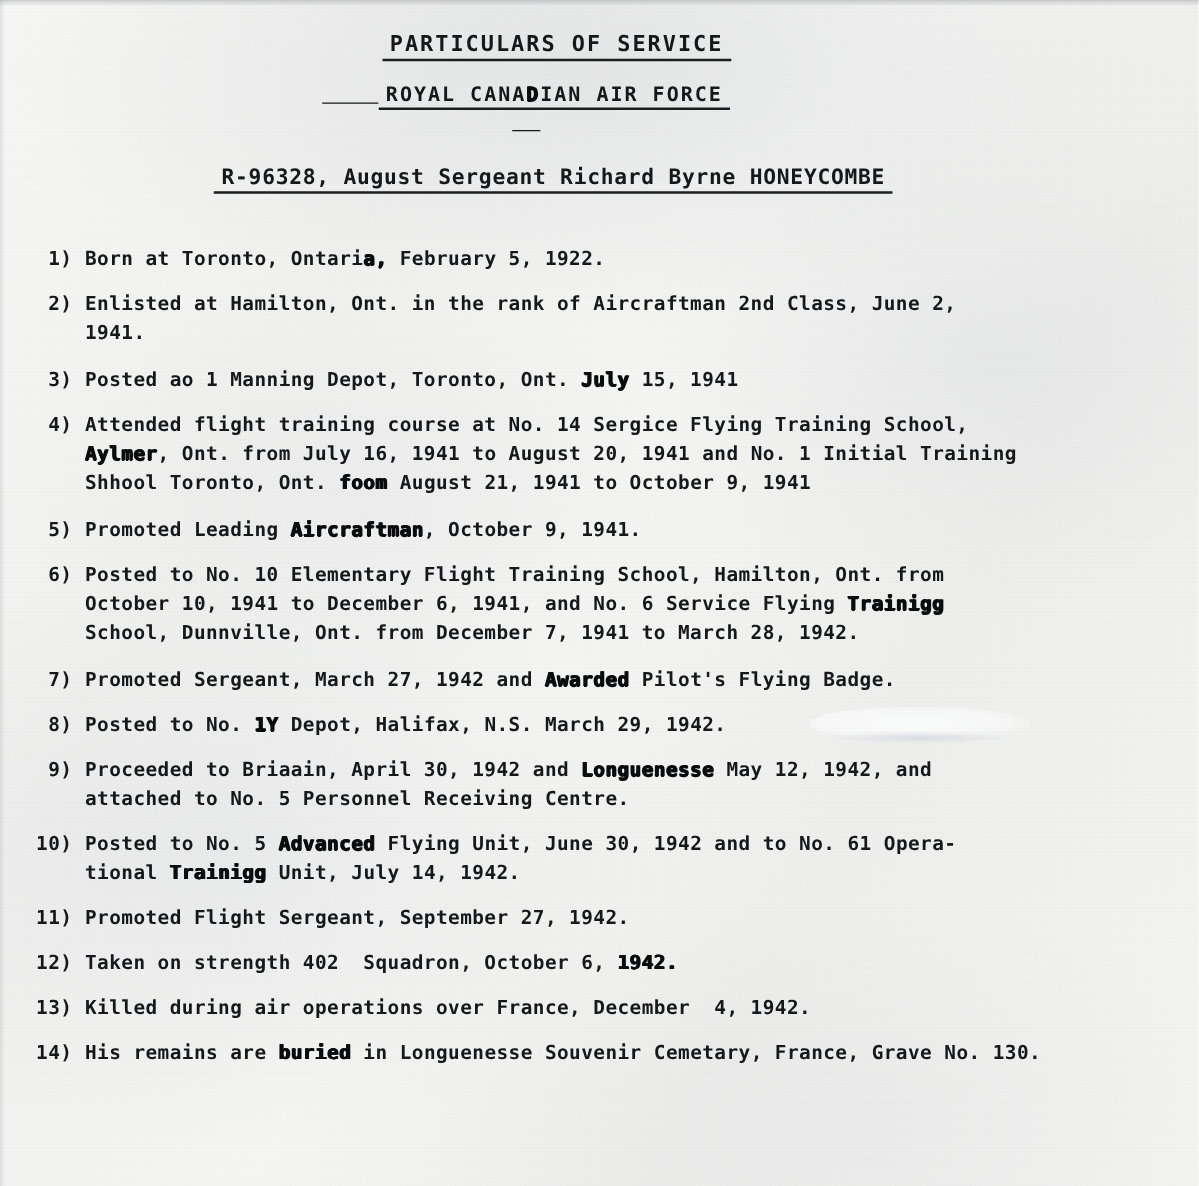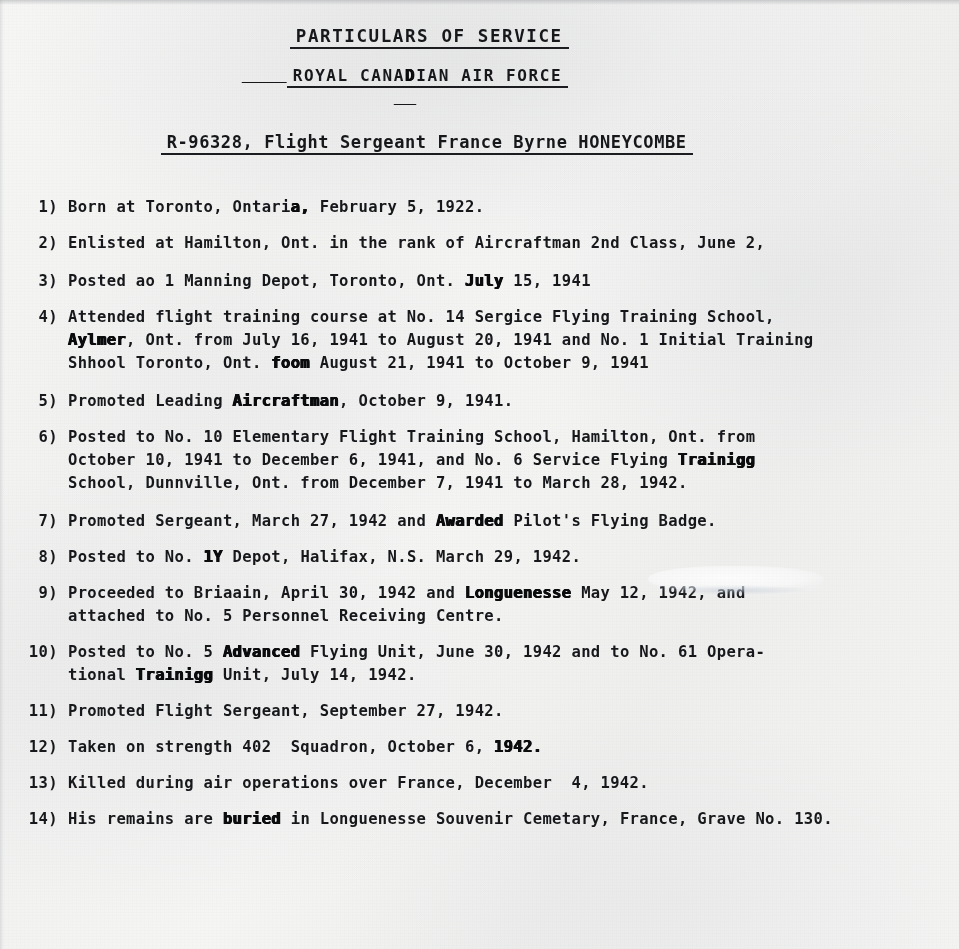--- a/index.html
+++ b/index.html
@@ -49,21 +49,21 @@
     position: absolute;
     top: 0; left: 0; bottom: 0;
     width: 4px;
     background: linear-gradient(90deg, rgba(160,162,166,0.25), rgba(160,162,166,0.00));
     pointer-events: none;
   }
 
   
   .heading {
     position: absolute;
-    left: 0;
+    left: 16px;
     width: 810px;
     text-align: center;
     font-weight: bold;
     letter-spacing: 1.6px;
     white-space: pre;
   }
   .heading .ul {
     display: inline-block;
     border-bottom: 2px solid #1a1c1f;
     padding: 0 6px 1px 6px;
@@ -153,31 +153,31 @@
 
   <div class="heading" id="title-main">
     <span class="ul">PARTICULARS OF SERVICE</span>
   </div>
 
   <div class="heading" id="title-service">
     <span class="ul">ROYAL CANA<span class="blot">D</span>IAN AIR FORCE</span>
   </div>
 
   <div class="heading" id="title-subject">
-    <span class="ul">R-96328, Flight Sergeant France Byrne HONEYCOMBE</span>
+    <span class="ul">R-96328, August Sergeant Richard Byrne HONEYCOMBE</span>
   </div>
 
   <div class="list" id="entry-list">
       <div class="item" style="margin-bottom: 13px;">
         <div class="num">1)</div>
         <div class="body"><span class="line">Born at Toronto, Ontari<span class="blot">a,</span> February 5, 1922.</span></div>
       </div>
       <div class="item" style="margin-bottom: 15px;">
         <div class="num">2)</div>
-        <div class="body"><span class="line">Enlisted at Hamilton, Ont. in the rank of Aircraftman 2nd Class, June 2,</span></div>
+        <div class="body"><span class="line">Enlisted at Hamilton, Ont. in the rank of Aircraftman 2nd Class, June 2,</span><span class="line">1941.</span></div>
       </div>
       <div class="item" style="margin-bottom: 13px;">
         <div class="num">3)</div>
         <div class="body"><span class="line">Posted ao 1 Manning Depot, Toronto, Ont. <span class="blot">July</span> 15, 1941</span></div>
       </div>
       <div class="item" style="margin-bottom: 15px;">
         <div class="num">4)</div>
         <div class="body"><span class="line">Attended flight training course at No. 14 Sergice Flying Training School,</span><span class="line"><span class="blot">Aylmer</span>, Ont. from July 16, 1941 to August 20, 1941 and No. 1 Initial Training</span><span class="line">Shhool Toronto, Ont. <span class="blot">foom</span> August 21, 1941 to October 9, 1941</span></div>
       </div>
       <div class="item" style="margin-bottom: 13px;">

